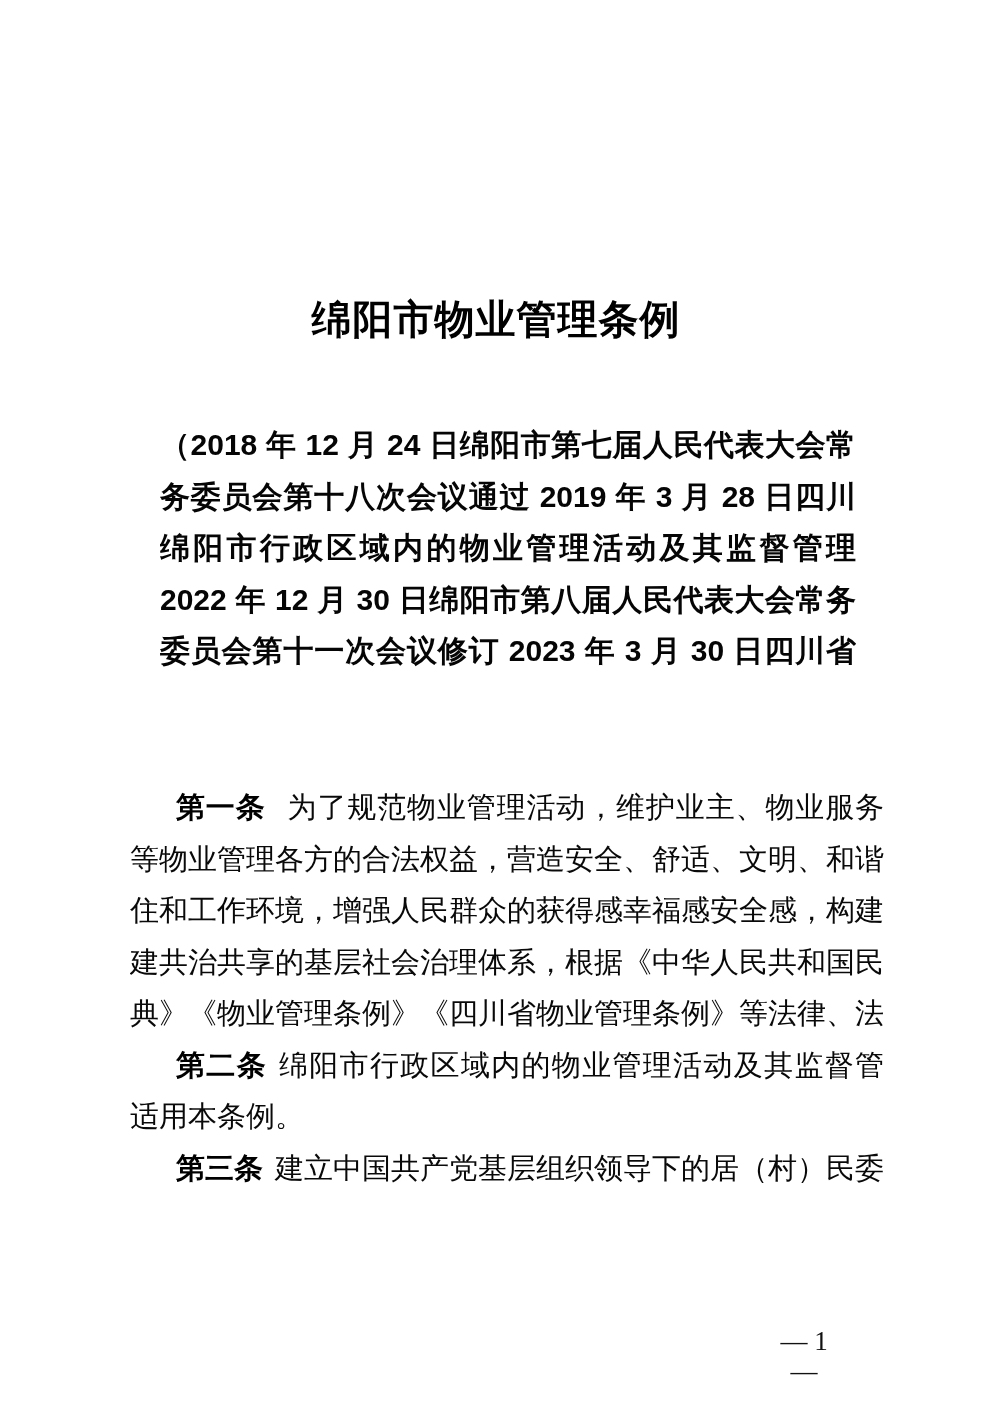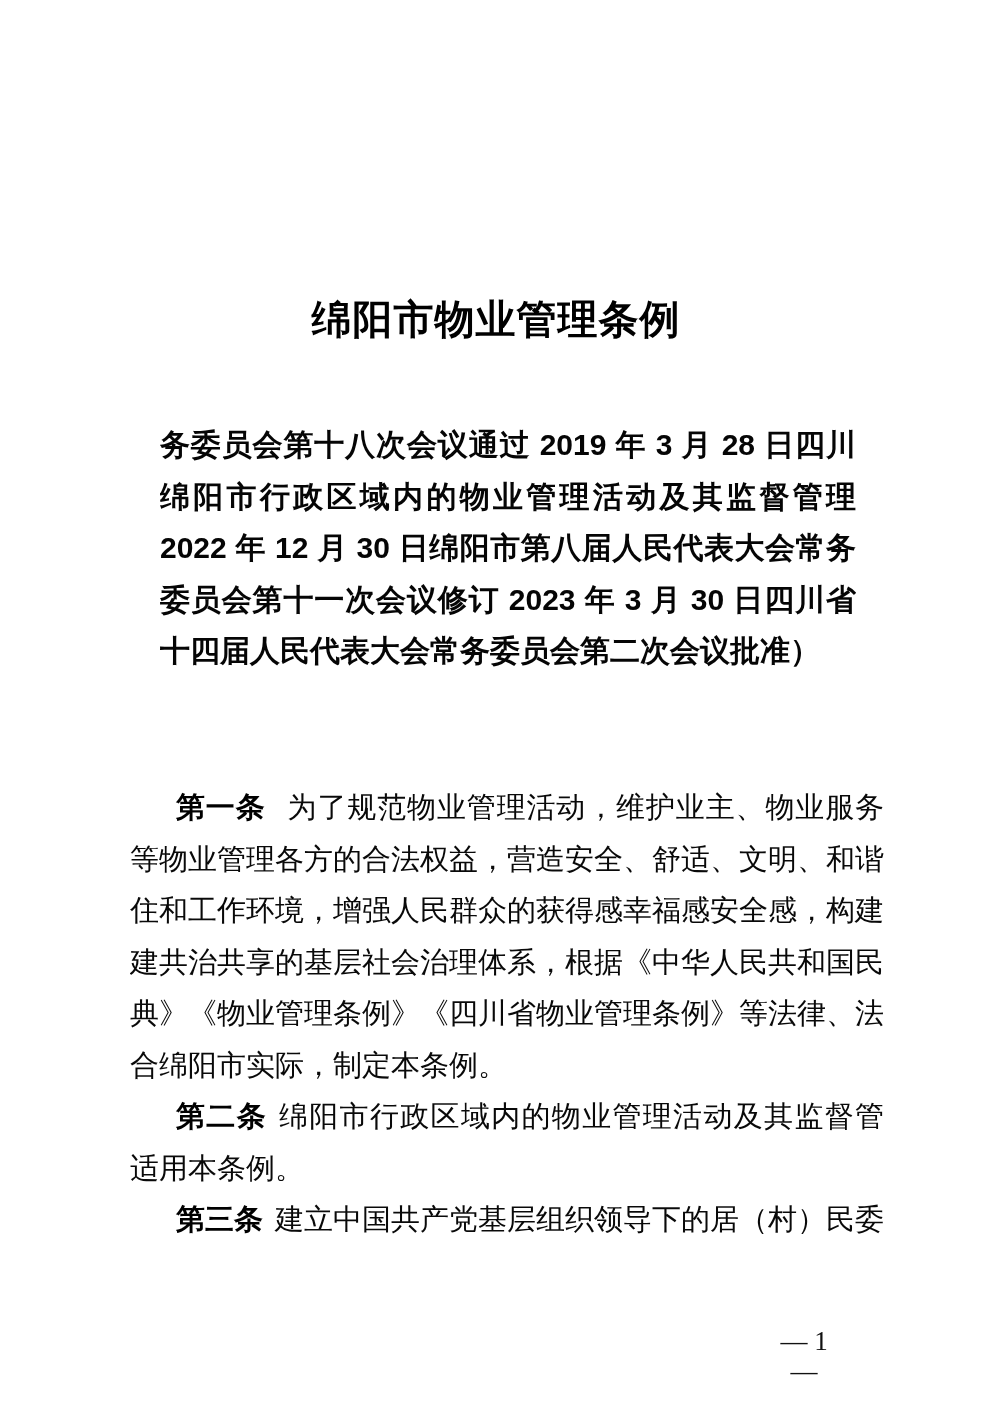--- a/index.html
+++ b/index.html
@@ -120,37 +120,36 @@
   }
 </style>
 </head>
 <body>
 
 <div class="page">
 
   <div class="doc-title">绵阳市物业管理条例</div>
 
   <div class="preamble">
+    <div class="line fill">（2018 年 12 月 24 日绵阳市第七届人民代表大会常</div>
     <div class="line fill">务委员会第十八次会议通过 2019 年 3 月 28 日四川省</div>
     <div class="line fill">绵阳市行政区域内的物业管理活动及其监督管理</div>
     <div class="line fill">2022 年 12 月 30 日绵阳市第八届人民代表大会常务</div>
     <div class="line fill">委员会第十一次会议修订 2023 年 3 月 30 日四川省第</div>
-    <div class="line">十四届人民代表大会常务委员会第二次会议批准）</div>
   </div>
 
   <div class="bodytext">
 
     <div class="line fill first">
       <span class="art-label">第一条</span><span>为了规范物业管理活动，维护业主、物业服务人</span>
     </div>
     <div class="line fill">等物业管理各方的合法权益，营造安全、舒适、文明、和谐的居</div>
     <div class="line fill">住和工作环境，增强人民群众的获得感幸福感安全感，构建共</div>
     <div class="line fill">建共治共享的基层社会治理体系，根据《中华人民共和国民法</div>
     <div class="line fill">典》《物业管理条例》《四川省物业管理条例》等法律、法规，结</div>
-    <div class="line">合绵阳市实际，制定本条例。</div>
 
     <div class="line fill first">
       <span class="art-label gap-narrow">第二条</span><span>绵阳市行政区域内的物业管理活动及其监督管理，</span>
     </div>
     <div class="line">适用本条例。</div>
 
     <div class="line fill first">
       <span class="art-label gap-narrow">第三条</span><span>建立中国共产党基层组织领导下的居（村）民委</span>
     </div>
 

